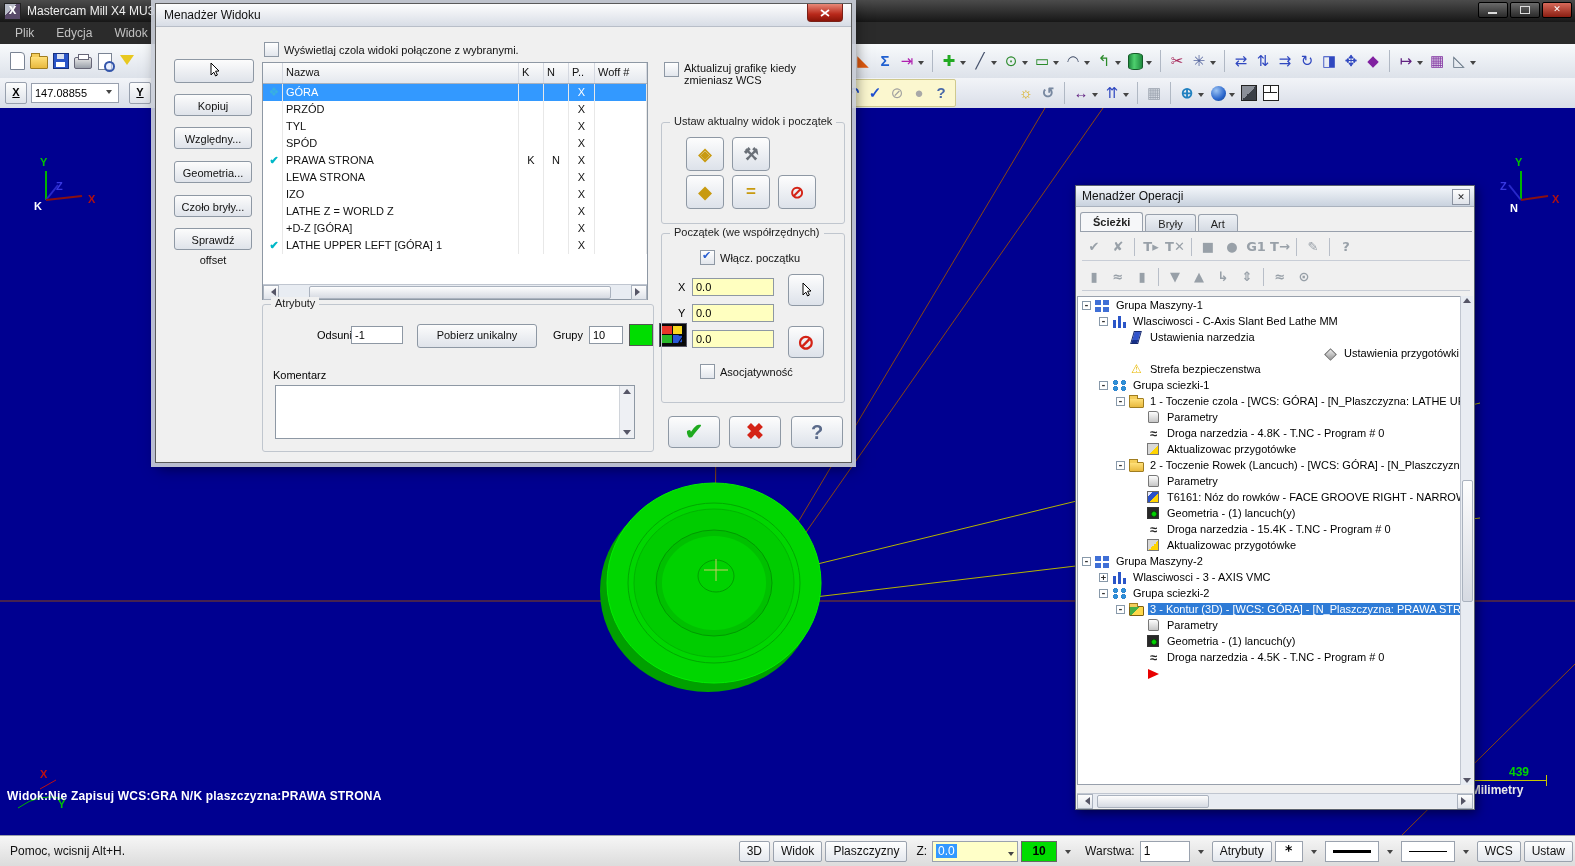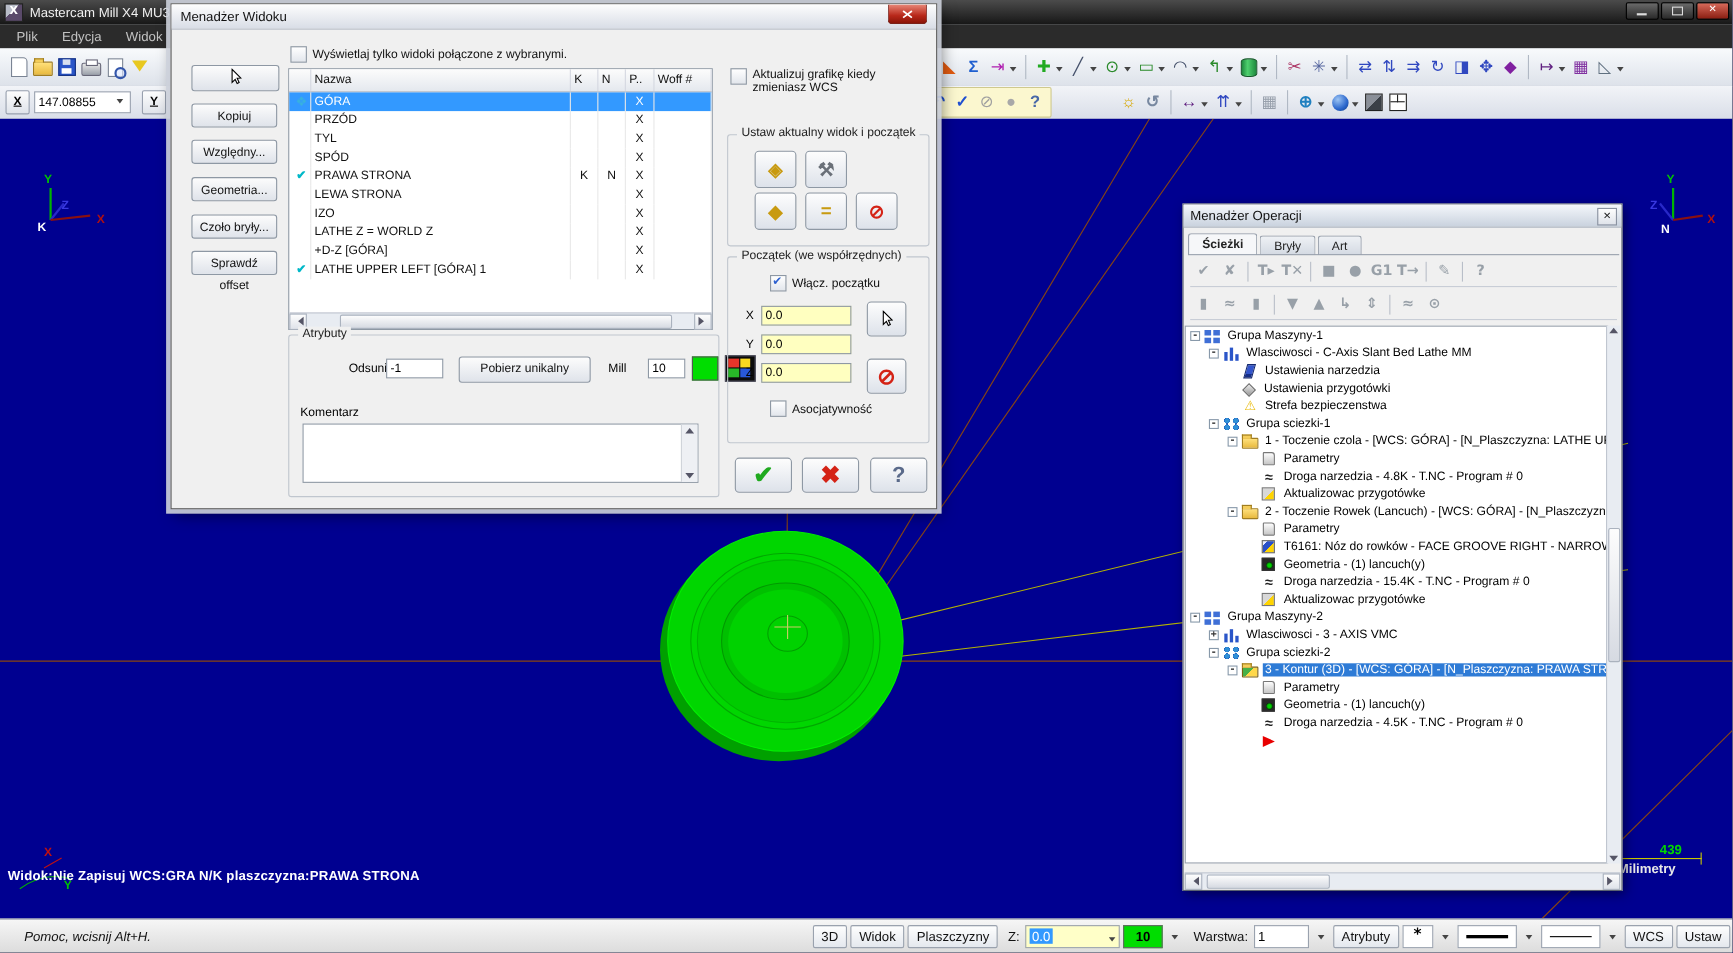--- a/index.html
+++ b/index.html
@@ -74,21 +74,21 @@
   .vp-scale-num{color:#00d400;font:bold 12px "Liberation Sans",sans-serif;text-align:right;padding-right:18px;}
   .vp-scale-bracket{position:relative;height:1px;background:#c8c800;margin:1px 0 2px 0;}
   .vp-scale-bracket::before,.vp-scale-bracket::after{content:"";position:absolute;top:-5px;width:1px;height:11px;background:#c8c800;}
   .vp-scale-bracket::before{left:0;} .vp-scale-bracket::after{right:0;}
   .vp-scale-units{color:#e8e8e8;font:bold 12px "Liberation Sans",sans-serif;}
   .gn-txt{font:bold 11px "Liberation Sans",sans-serif;}
 
   
   .statusbar{position:absolute;left:0;top:835px;width:1575px;height:31px;background:linear-gradient(#f6f6f6,#dcdcdc);
              border-top:1px solid #9aa0aa;display:flex;align-items:center;box-sizing:border-box;}
-  .sb-help{margin-left:22px;color:#111;font-size:12px;font-style:italic;}
+  .sb-help{margin-left:10px;color:#111;font-size:12px;}
   .sb-right{position:absolute;right:2px;top:0;height:100%;display:flex;align-items:center;gap:3px;}
   .sb-btn{height:21px;border:1px solid #9aa2ae;border-radius:2px;background:linear-gradient(#fefefe,#e4e8ee);
           font-size:12px;color:#111;padding:0 7px;line-height:19px;}
   .sb-label{font-size:12px;color:#111;margin:0 2px 0 6px;}
   .sb-field{height:19px;border:1px solid #9aa2ae;background:#fff;font-size:12px;display:flex;align-items:center;padding:0 3px;}
   .sb-zfield{width:78px;background:#ffffc8;}
   .sb-zfield .sel{background:#3399ff;color:#fff;padding:0 2px;}
   .sb-caretbtn{width:14px;height:19px;display:flex;align-items:center;justify-content:center;border:1px solid transparent;}
   .sb-color{width:34px;height:19px;border:1px solid #666;font:bold 12px/19px "Liberation Sans",sans-serif;text-align:center;}
   .sb-line{width:52px;height:19px;border:1px solid #9aa2ae;background:#fff;display:flex;align-items:center;justify-content:center;}
@@ -402,21 +402,21 @@
       <span>Menadżer Widoku</span>
     </div>
     <div class="dlg-close">
       <svg width="10" height="8">
         <path d="M1,1 L9,7 M9,1 L1,7" stroke="#fff" stroke-width="1.6"></path>
       </svg>
     </div>
 
     <div class="checkrow" style="left:108px;top:38px;">
       <span class="cb"></span>
-      <span>Wyświetlaj tylko widoki połączone z wybranymi.</span>
+      <span>Wyświetlaj czola widoki połączone z wybranymi.</span>
     </div>
 
     <div class="dlg-btn" style="top:55px;">
       <svg width="12" height="16" style="margin-top:2px;">
         <path d="M3,1 L3,13 L5.8,10.2 L7.6,14 L9.4,13 L7.6,9.2 L11,9 Z" fill="#fff" stroke="#000"></path>
       </svg>
     </div>
     <div id="dlg-buttons">
         <button class="dlg-btn" style="top: 90px;">Kopiuj</button>
         <button class="dlg-btn" style="top: 123px;">Względny...</button>
@@ -525,21 +525,21 @@
             <span class="tri-r"></span>
           </div>
       </div>
     </div>
 
     <div class="groupbox" style="left:106px;top:300px;width:390px;height:146px;">
       <span class="gb-legend">Atrybuty</span>
       <span style="position:absolute;left:14px;top:24px;font-size:11px;margin-left:40px;">Odsunięcie</span>
       <span class="fld" style="position:absolute;left:88px;top:21px;width:52px;height:18px;line-height:17px;">-1</span>
       <span class="small-btn" style="position:absolute;left:154px;top:19px;width:118px;height:22px;line-height:21px;">Pobierz unikalny</span>
-      <span style="position:absolute;left:290px;top:24px;font-size:11px;">Mill</span>
+      <span style="position:absolute;left:290px;top:24px;font-size:11px;">Grupy</span>
       <span class="fld" style="position:absolute;left:326px;top:21px;width:34px;height:18px;line-height:17px;">10</span>
       <span style="position: absolute; left: 366px; top: 19px; width: 22px; height: 20px; border: 1px solid rgb(85, 85, 85); background: rgb(0, 221, 0);"></span>
       <span class="palette" style="position:absolute;left:396px;top:18px;"></span>
       <span style="position:absolute;left:10px;top:64px;font-size:11px;">Komentarz</span>
       <div class="comment-box" style="left:12px;top:80px;width:358px;height:52px;">
         <span></span>
         <div class="comment-scroll">
           <span class="tri-u"></span>
           <span class="tri-d"></span>
         </div>
@@ -660,21 +660,21 @@
         <div class="tree-row" style="padding-left: 21px;">
           <span class="exp">-</span>
           <span class="ti ti-props"></span>
           <span class="lbl">Wlasciwosci - C-Axis Slant Bed Lathe MM</span>
         </div>
         <div class="tree-row" style="padding-left: 38px;">
           <span class="exp-spacer"></span>
           <span class="ti ti-toolset"></span>
           <span class="lbl">Ustawienia narzedzia</span>
         </div>
-        <div class="tree-row" style="padding-left: 38px;">
+        <div class="tree-row" style="padding-left: 52px; justify-content: flex-end;">
           <span class="exp-spacer"></span>
           <span class="ti ti-diamond"></span>
           <span class="lbl">Ustawienia przygotówki</span>
         </div>
         <div class="tree-row" style="padding-left: 38px;">
           <span class="exp-spacer"></span>
           <span class="ti-glyph" style="color: rgb(232, 184, 0); font-size: 12px;">⚠</span>
           <span class="lbl">Strefa bezpieczenstwa</span>
         </div>
         <div class="tree-row" style="padding-left: 21px;">

